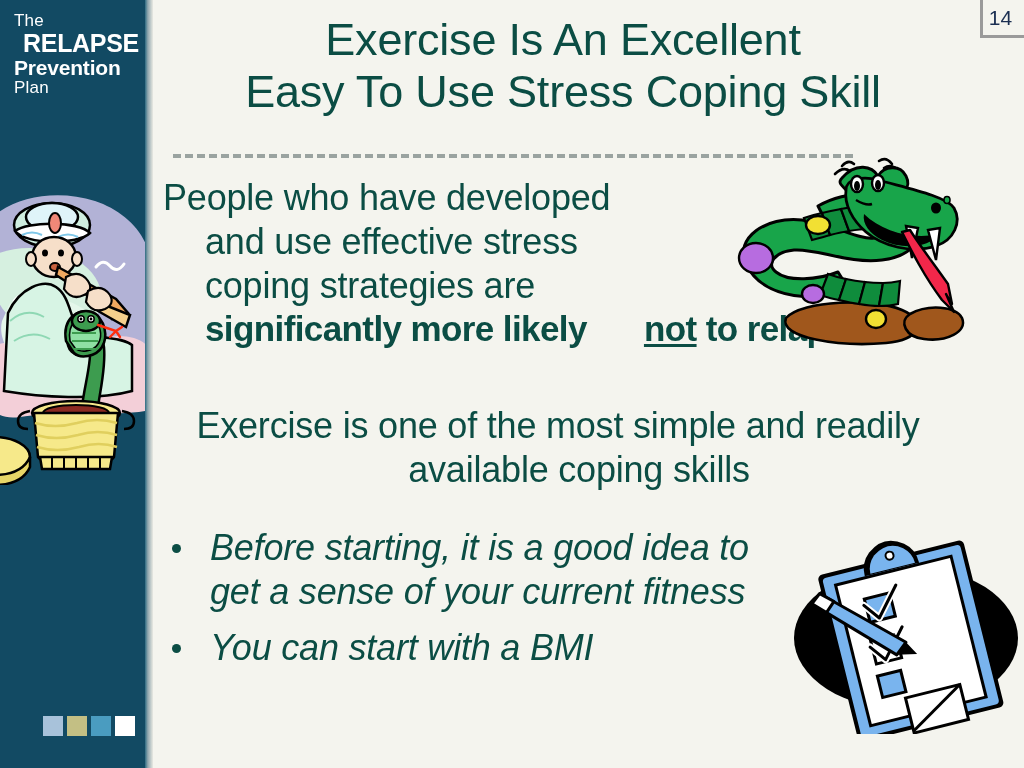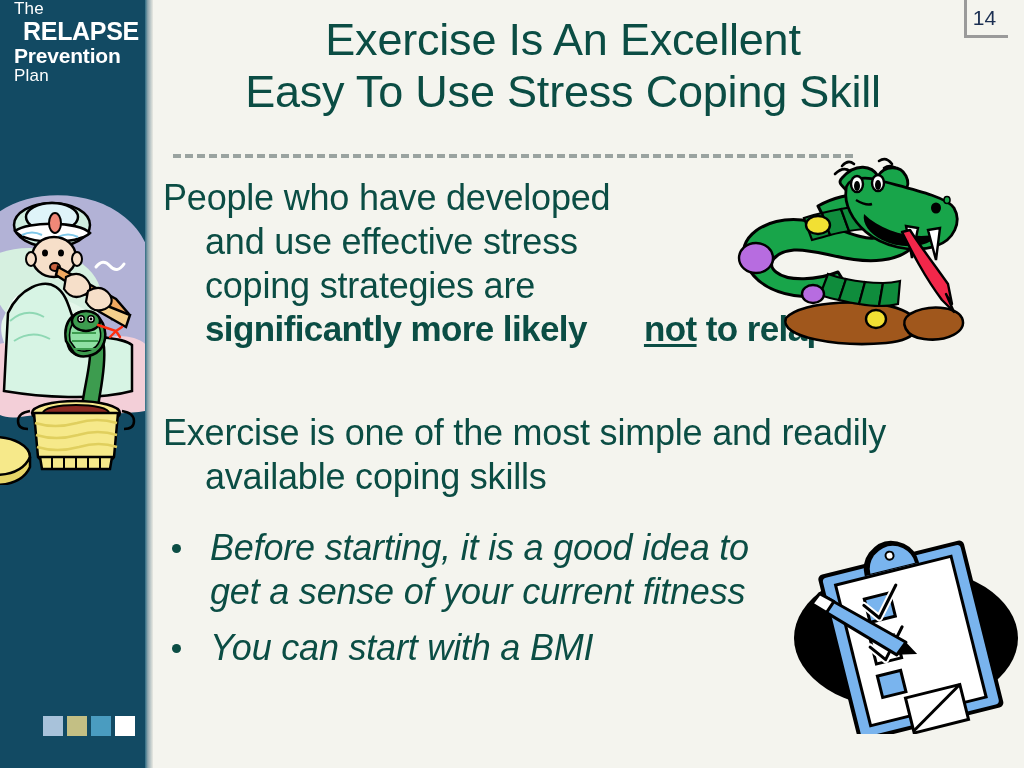--- a/index.html
+++ b/index.html
@@ -28,21 +28,21 @@
     overflow: hidden;
   }
   .sidebar-edge {
     position: absolute;
     left: 145px; top: 0;
     width: 8px; height: 768px;
     background: linear-gradient(to right, #2d6b82 0%, #8fa6ae 35%, #e9e9e2 100%);
   }
   .logo {
     position: absolute;
-    left: 14px; top: 0;
+    left: 14px; top: 12px;
     width: 125px;
     color: #ffffff;
     line-height: 1.06;
   }
   .logo .l-the { font-size: 17px; font-weight: 400; letter-spacing: .2px; }
   .logo .l-relapse { font-size: 25px; font-weight: 700; letter-spacing: -.3px; text-align: right; }
   .logo .l-prev { font-size: 21px; font-weight: 700; letter-spacing: -.2px; }
   .logo .l-plan { font-size: 17px; font-weight: 400; letter-spacing: .2px; }
 
   .swatches {
@@ -56,21 +56,21 @@
   
   .charmer {
     position: absolute;
     left: 0; top: 195px;
     width: 145px; height: 290px;
   }
 
   
   .pagenum {
     position: absolute;
-    right: 16px; top: 0;
+    right: 0; top: 0;
     width: 44px; height: 38px;
     background: #f4f4ee;
     border-left: 3px solid #9a9a9a;
     border-bottom: 3px solid #9a9a9a;
     box-sizing: border-box;
     color: #1b2f52;
     font-size: 21px;
     display: flex;
     align-items: center;
     justify-content: center;
@@ -117,21 +117,21 @@
   .p1 .ln { display: block; white-space: nowrap; }
   .p1 .ln.ind { padding-left: 42px; }
   .p1 .emph {
     font-weight: 700;
     letter-spacing: -.6px;
     font-size: 35px;
   }
   .p1 .emph u { text-decoration: underline; text-underline-offset: 3px; margin-left: 48px; }
 
   .p2 {
-    position: absolute; left: 5px; top: 235px; width: 790px;
+    position: absolute; left: 5px; top: 228px; width: 790px; text-align: center;
   }
   .p2 .ln { display: block; white-space: nowrap; }
   .p2 .ln.ind { padding-left: 42px; }
 
   .bullets { position: absolute; left: 8px; top: 350px; width: 700px; }
   .bullet-row {
     position: relative;
     padding-left: 44px;
     margin-bottom: 12px;
     font-style: italic;

